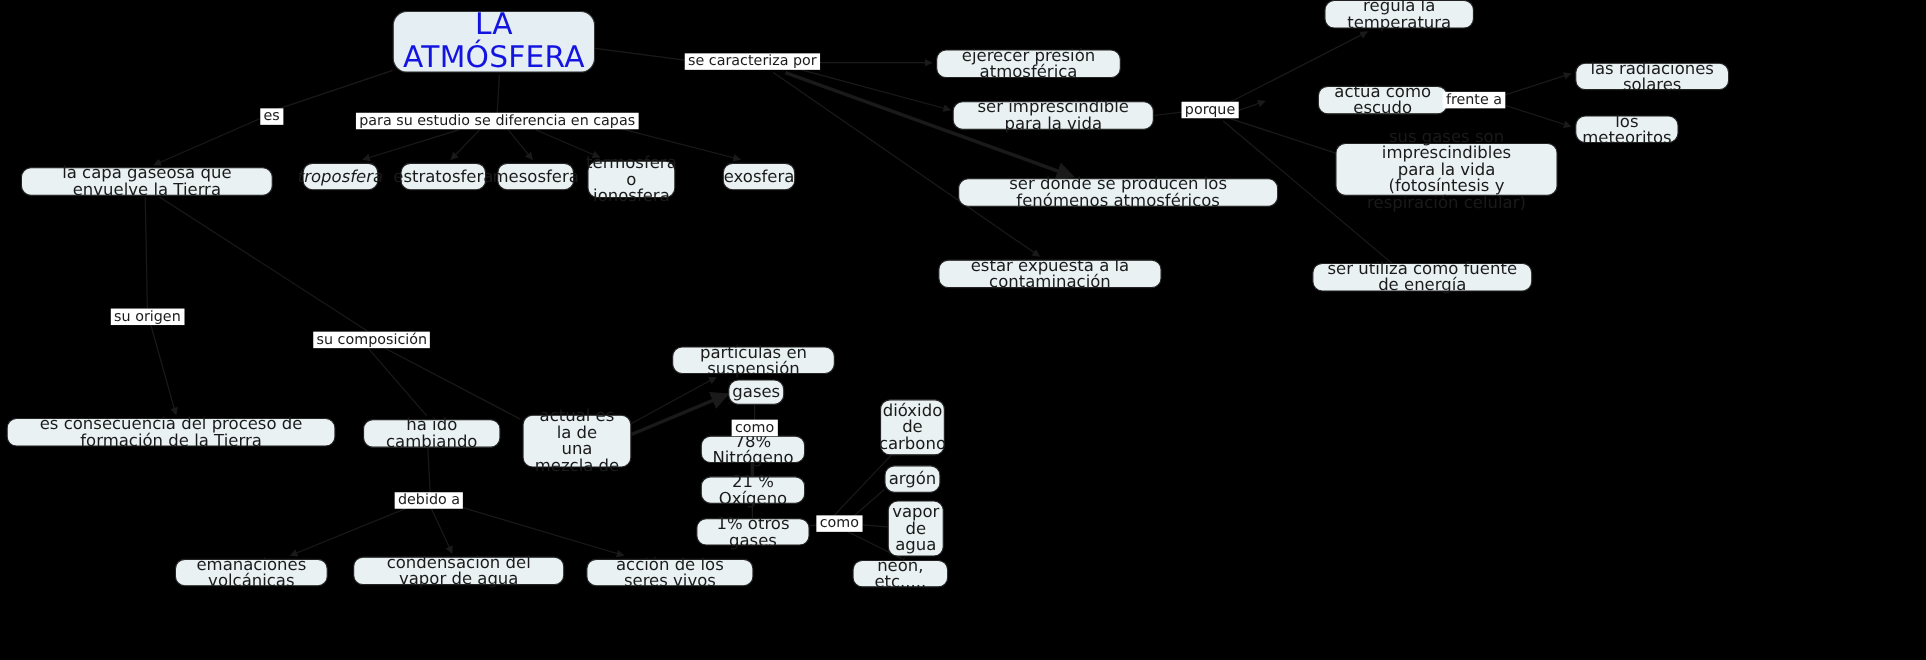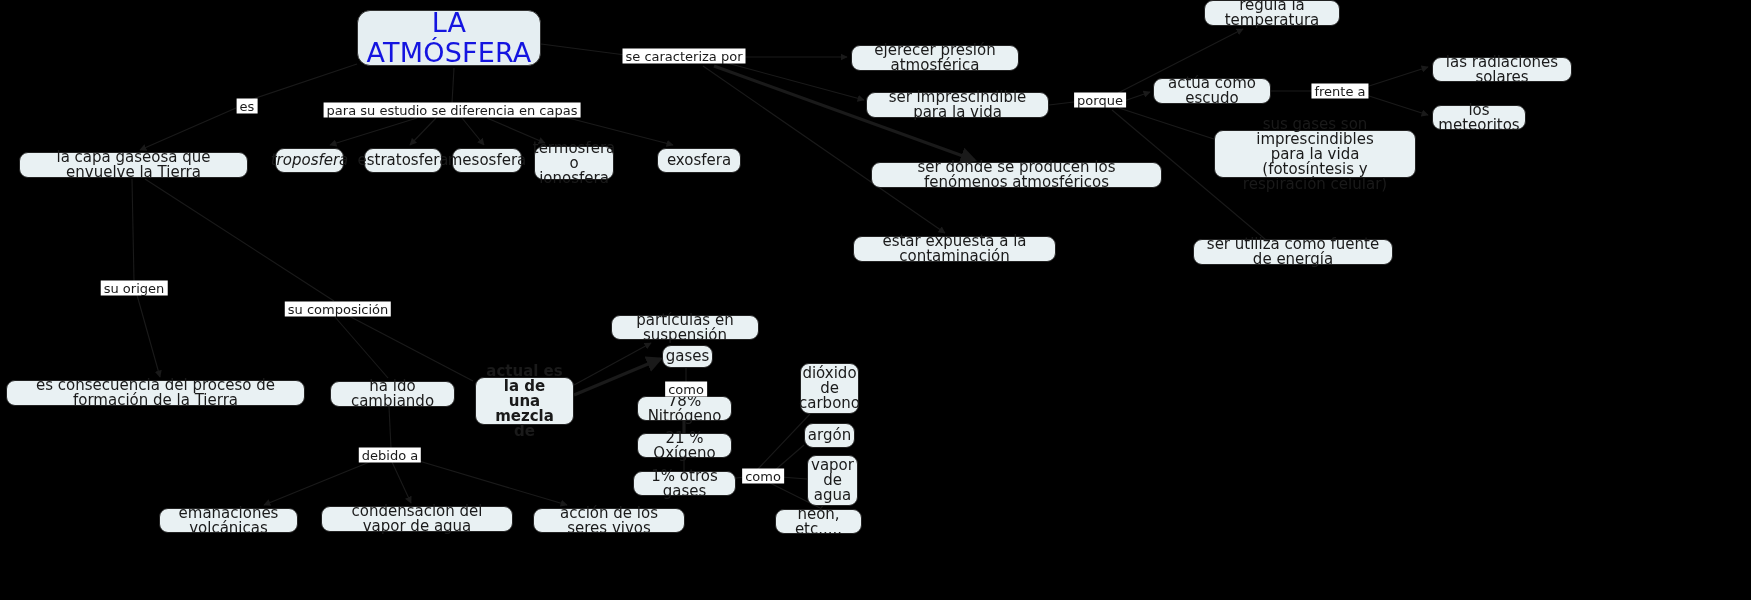--- a/index.html
+++ b/index.html
@@ -122,36 +122,36 @@
   </svg>
 
   <div id="node-layer">
       <div class="node title" style="left: 357px; top: 10px; width: 184px; height: 56px;">LA ATMÓSFERA</div>
       <div class="node" style="left: 19px; top: 152px; width: 229px; height: 26px;">la capa gaseosa que envuelve la Tierra</div>
       <div class="node" style="left: 275px; top: 148px; width: 69px; height: 25px; font-style: italic;">troposfera</div>
       <div class="node" style="left: 364px; top: 148px; width: 78px; height: 25px;">estratosfera</div>
       <div class="node" style="left: 452px; top: 148px; width: 70px; height: 25px;">mesosfera</div>
       <div class="node" style="left: 534px; top: 146px; width: 80px; height: 34px;">termosfera
 o ionosfera</div>
-      <div class="node" style="left: 657px; top: 148px; width: 84px; height: 25px;">exosfera</div>
+      <div class="node" style="left: 657px; top: 148px; width: 66px; height: 25px;">exosfera</div>
       <div class="node" style="left: 851px; top: 45px; width: 168px; height: 26px;">ejerecer presión atmosférica</div>
       <div class="node" style="left: 866px; top: 92px; width: 183px; height: 26px;">ser imprescindible para la vida</div>
       <div class="node" style="left: 871px; top: 162px; width: 291px; height: 26px;">ser donde se producen los fenómenos atmosféricos</div>
       <div class="node" style="left: 853px; top: 236px; width: 203px; height: 26px;">estar expuesta a la contaminación</div>
       <div class="node" style="left: 1204px; top: 0px; width: 136px; height: 26px;">regula la temperatura</div>
-      <div class="node" style="left: 1153px; top: 78px; width: 118px; height: 26px;">actúa como escudo</div>
+      <div class="node" style="left: 1198px; top: 78px; width: 118px; height: 26px;">actúa como escudo</div>
       <div class="node" style="left: 1432px; top: 57px; width: 140px; height: 25px;">las radiaciones solares</div>
       <div class="node" style="left: 1432px; top: 105px; width: 94px; height: 25px;">los meteoritos</div>
       <div class="node" style="left: 1214px; top: 130px; width: 202px; height: 48px;">sus gases son imprescindibles
 para la vida
 (fotosíntesis y respiración celular)</div>
       <div class="node" style="left: 1193px; top: 239px; width: 200px; height: 26px;">ser utiliza como fuente de energía</div>
       <div class="node" style="left: 6px; top: 380px; width: 299px; height: 26px;">es consecuencia del proceso de formación de la Tierra</div>
       <div class="node" style="left: 330px; top: 381px; width: 125px; height: 26px;">ha ido cambiando</div>
-      <div class="node" style="left: 475px; top: 377px; width: 99px; height: 48px; font-weight: bold;">actual es la de
+      <div class="node" style="left: 475px; top: 377px; width: 99px; height: 48px;">actual es la de
 una mezcla de</div>
       <div class="node" style="left: 611px; top: 315px; width: 148px; height: 25px;">partículas en suspensión</div>
       <div class="node" style="left: 662px; top: 345px; width: 51px; height: 23px;">gases</div>
       <div class="node" style="left: 637px; top: 396px; width: 95px; height: 25px;">78% Nitrógeno</div>
       <div class="node" style="left: 637px; top: 433px; width: 95px; height: 25px;">21 % Oxígeno</div>
       <div class="node" style="left: 633px; top: 471px; width: 103px; height: 25px;">1% otros gases</div>
       <div class="node" style="left: 800px; top: 363px; width: 59px; height: 51px;">dióxido
 de
 carbono</div>
       <div class="node" style="left: 804px; top: 423px; width: 51px; height: 25px;">argón</div>

